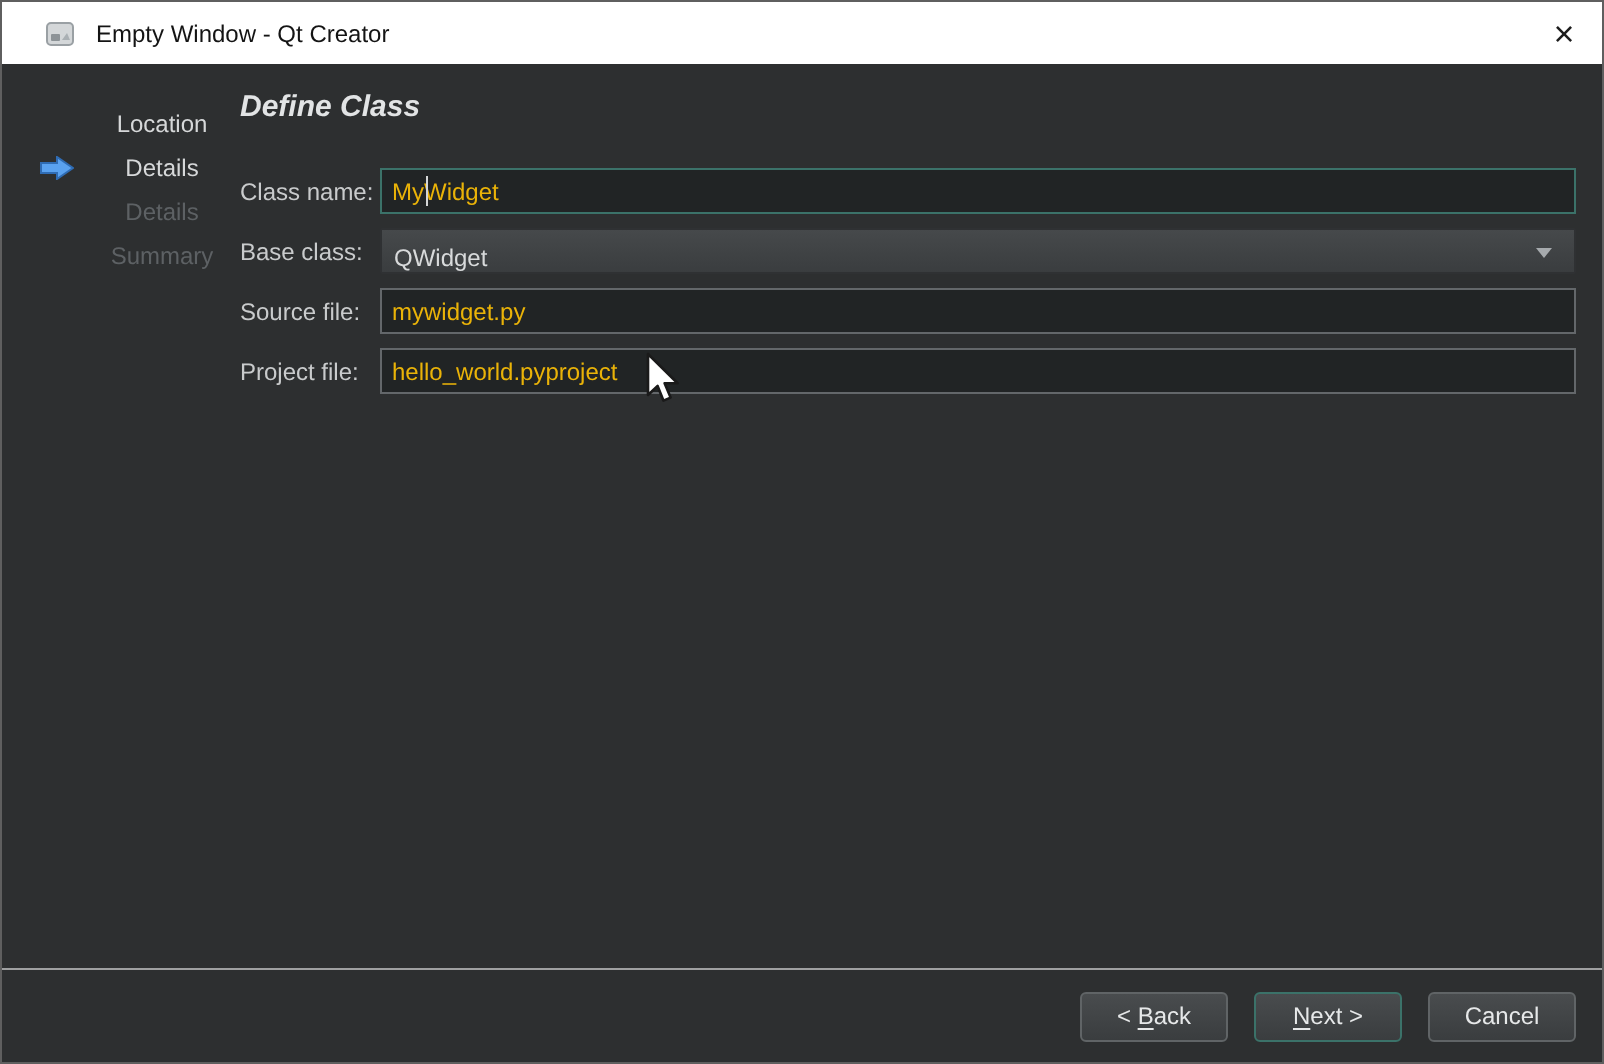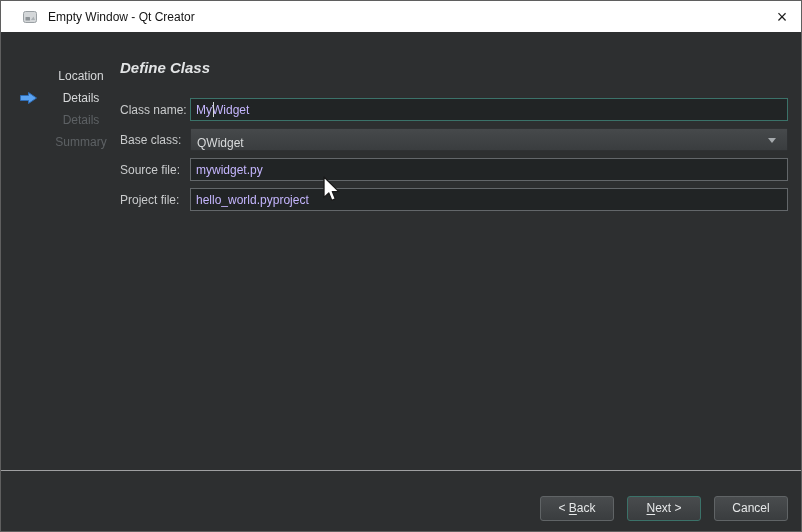--- a/index.html
+++ b/index.html
@@ -5,21 +5,20 @@
   * { margin: 0; padding: 0; box-sizing: border-box; }
   html, body { background: #ffffff; font-family: "Liberation Sans", sans-serif; }
 
   .window {
     position: relative;
     width: 802px; height: 532px;
     border: 1px solid #5f5f5f;
     background: #2d2f30;
     display: flex; flex-direction: column;
     overflow: hidden;
-    gap: 14px;
   }
 
   
   .titlebar {
     height: 31px; flex: 0 0 31px;
     background: #ffffff;
     display: flex; align-items: center;
     padding-left: 21px;
   }
   .app-icon { width: 16px; height: 16px; flex: 0 0 16px; }
@@ -70,21 +69,21 @@
   .form-label {
     width: 70px; flex: 0 0 70px;
     font-size: 12px; color: #c9cbcc;
   }
   .field-wrap { flex: 1 1 auto; position: relative; height: 23px; }
 
   .text-input {
     width: 100%; height: 23px;
     background: #212425;
     border: 1px solid #63676a;
-    color: #c4b5fd;
+    color: #eab308;
     font-size: 12px; font-family: "Liberation Sans", sans-serif;
     padding: 0 5px;
     outline: none;
   }
   .text-input.focused { border-color: #3b7269; }
   .caret {
     position: absolute; left: 23px; top: 4px;
     width: 1px; height: 15px;
     background: #d4d6d7;
     pointer-events: none;

